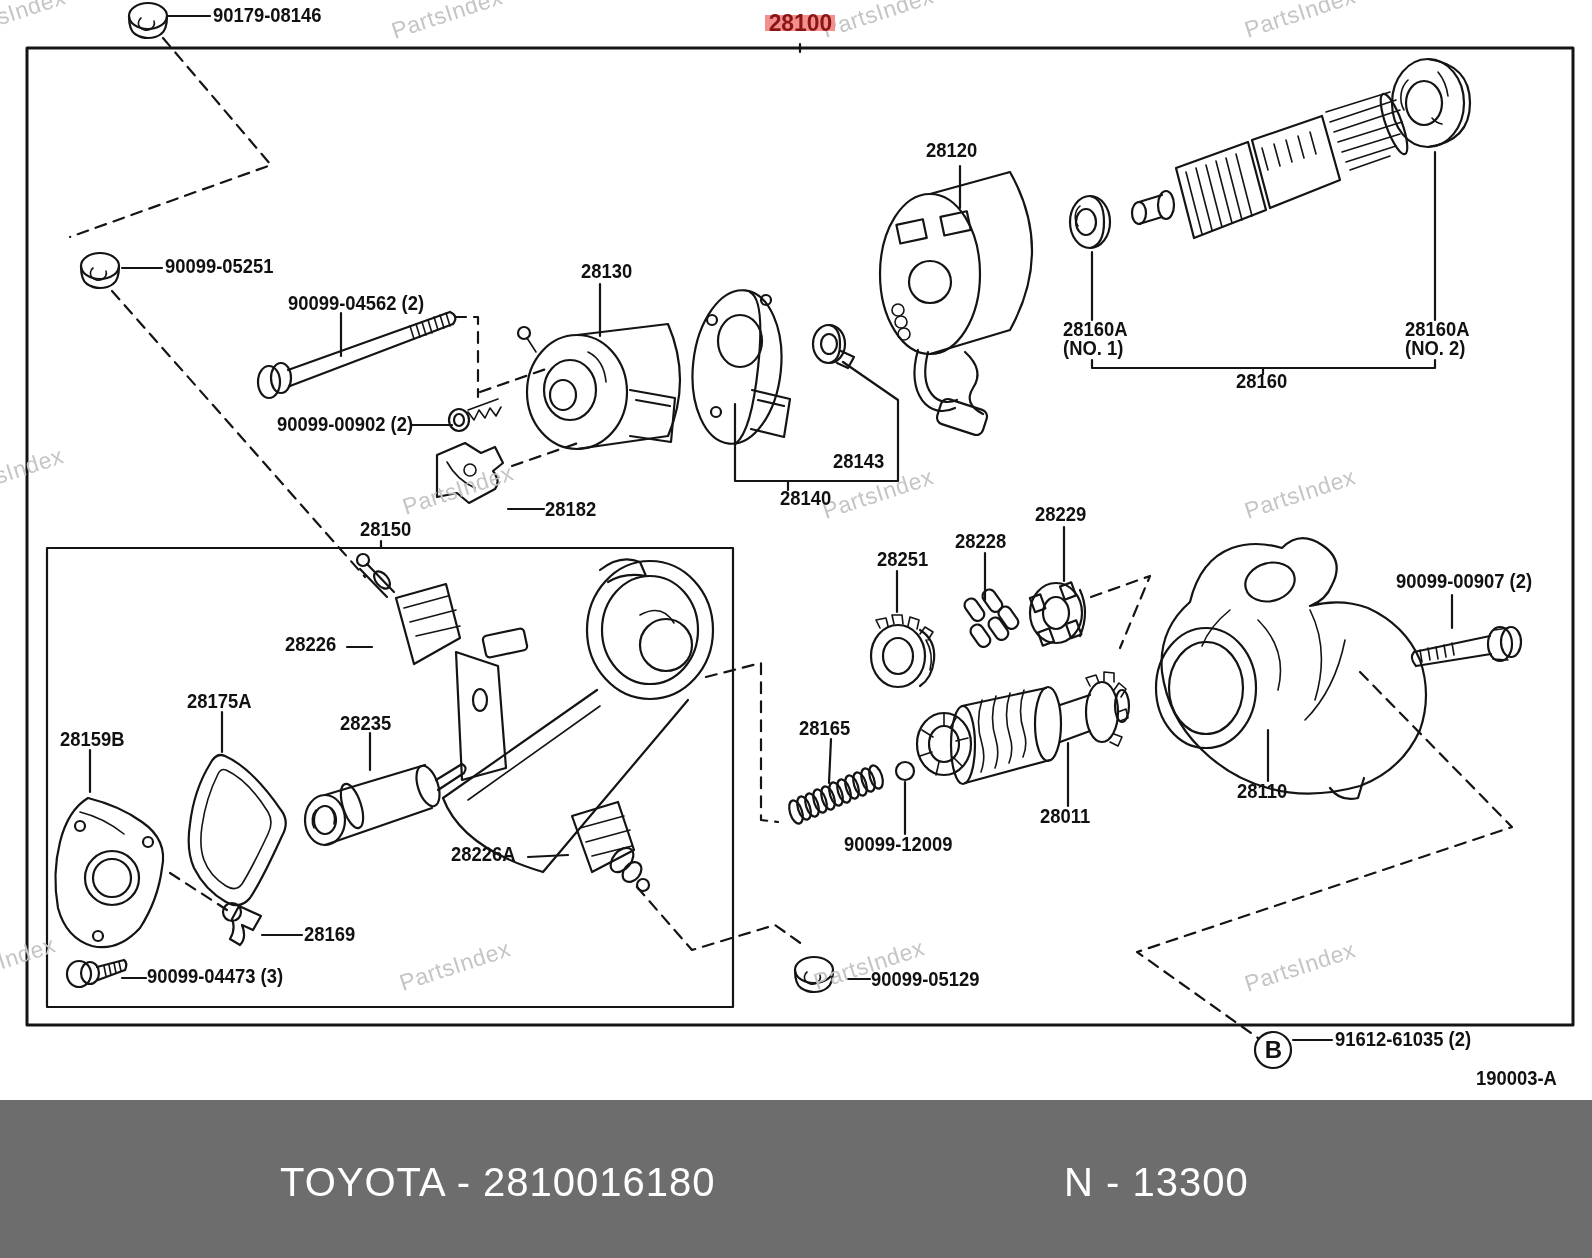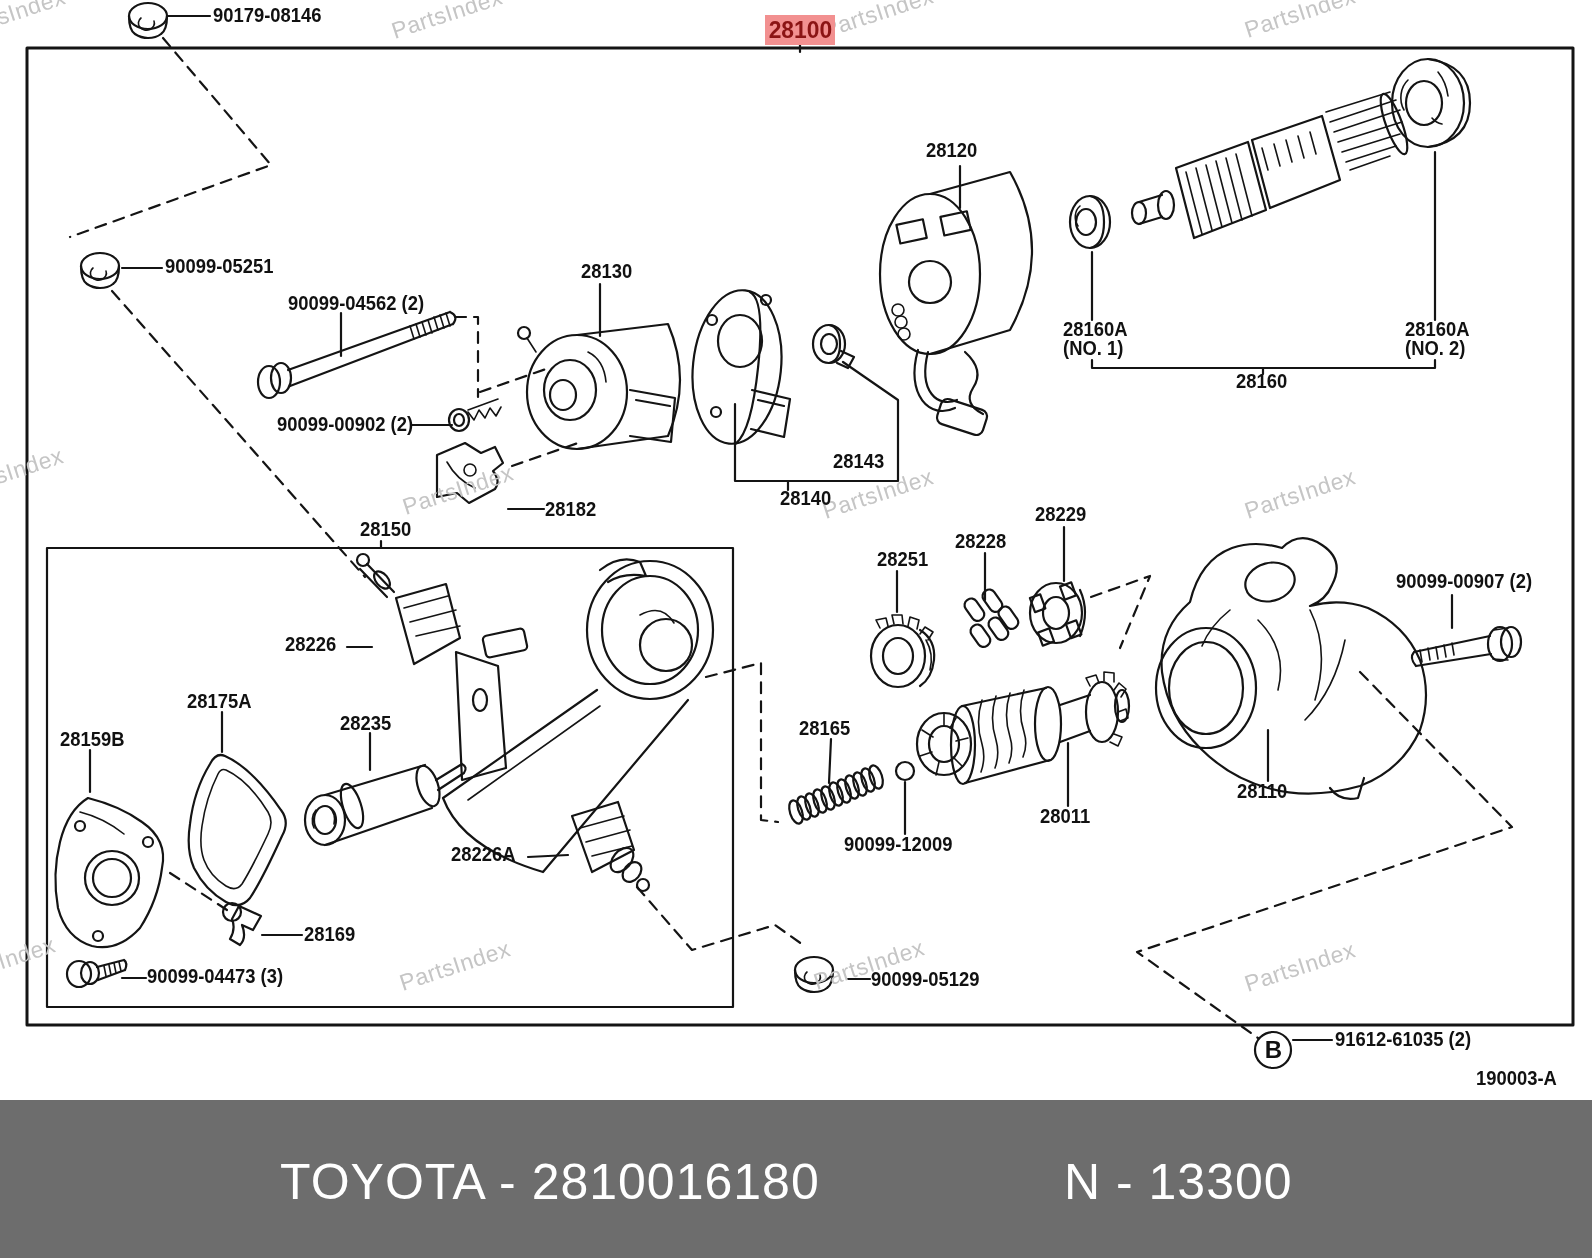--- a/index.html
+++ b/index.html
@@ -7,27 +7,27 @@
          font-family:"Liberation Sans",sans-serif;}
   svg#art{position:absolute;left:0;top:0;}
   svg#art *{fill:none;stroke:#141414;stroke-width:2.2;stroke-linecap:round;stroke-linejoin:round;}
   svg#art .thick{stroke-width:3;}
   svg#art .dash{stroke-dasharray:11 8;}
   svg#art .thin{stroke-width:1.6;}
   .lbl{position:absolute;white-space:nowrap;color:#111;font-weight:bold;font-size:20px;
        line-height:19px;transform:scaleX(0.92);transform-origin:left top;letter-spacing:0;}
   .wm{position:absolute;color:#c5c5c5;font-size:23px;font-weight:normal;letter-spacing:0.5px;
       transform:translate(-50%,-50%) rotate(-18deg);white-space:nowrap;}
-  .chip{position:absolute;left:765px;top:15px;width:70px;height:30px;background:#F29090;
+  .chip{position:absolute;left:765px;top:15px;width:70px;height:16px;background:#F29090;
         display:flex;align-items:center;justify-content:center;}
   .chip span{color:#8B1414;font-weight:bold;font-size:24px;transform:scaleX(0.95);}
   .bcall{position:absolute;left:1261px;top:1036px;width:25px;text-align:center;
          font-weight:bold;font-size:24px;color:#111;}
   .footer{position:absolute;left:0;top:1100px;width:1592px;height:158px;background:#6d6d6d;}
-  .footer span{position:absolute;color:#ffffff;font-size:50px;line-height:62px;
+  .footer span{position:absolute;color:#ffffff;font-size:40px;line-height:62px;
                letter-spacing:1px;top:51px;}
   .ft-left{left:280px;}
   .ft-right{left:1064px;}
 </style>
 </head>
 <body>
 
 <div id="stage">
 
   <svg id="art" width="1592" height="1258" viewBox="0 0 1592 1258">

